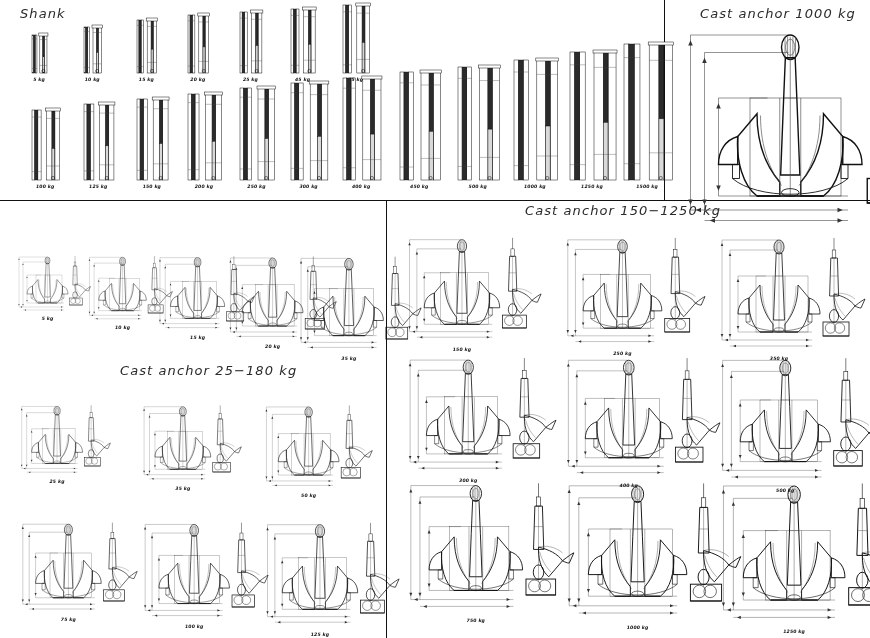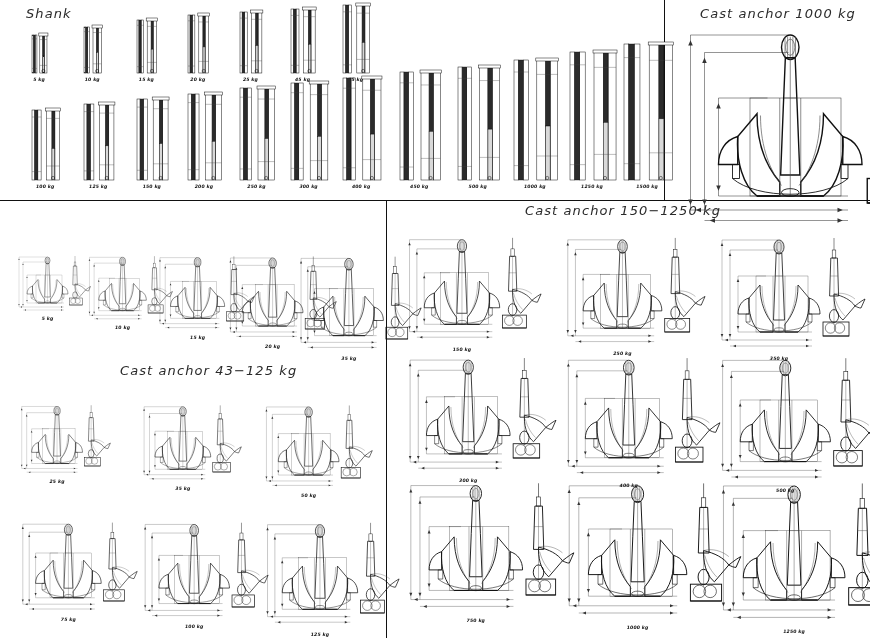--- a/index.html
+++ b/index.html
@@ -41,23 +41,23 @@
   .filldk{fill:#2b2b2b;stroke:#111;stroke-width:.4;}
   .white{fill:#fff;stroke:#111;stroke-width:.5;}
 </style>
 </head>
 <body>
 
 <div id="sheet">
     <div class="divider" style="left: 0px; top: 200px; width: 870px; height: 1px;"></div>
     <div class="divider" style="left: 386px; top: 200px; width: 1px; height: 438px;"></div>
     <div class="divider" style="left: 664px; top: 0px; width: 1px; height: 200px;"></div>
-    <div class="panel-title" style="left: 26px; top: 6px; text-align: center;">Shank</div>
+    <div class="panel-title" style="left: 20px; top: 6px; text-align: center;">Shank</div>
     <div class="panel-title" style="left: 700px; top: 6px;">Cast anchor 1000 kg</div>
-    <div class="panel-title" style="left: 120px; top: 363px;">Cast anchor 43−125 kg</div>
+    <div class="panel-title" style="left: 120px; top: 363px;">Cast anchor 25−180 kg</div>
     <div class="panel-title" style="left: 525px; top: 203px;">Cast anchor 150−1250 kg</div>
     <svg width="25" height="48" viewBox="0 0 25 48" class="unit" style="left: 26px; top: 31px;">
       <g>
         <rect x="6" y="4" width="1.482" height="38" class="ln"></rect>
         <rect x="7.482" y="4" width="1.6796000000000002" height="38" class="filldk"></rect>
         <rect x="9.1616" y="4" width="1.7784" height="38" class="ln"></rect>
         <line x1="6" y1="7.800000000000001" x2="10.940000000000001" y2="7.800000000000001" class="thin"></line>
         <line x1="6" y1="37.44" x2="10.940000000000001" y2="37.44" class="thin"></line>
         <rect x="13.8" y="4" width="3.00846" height="38" class="ln"></rect>
         <rect x="16.80846" y="4" width="1.57586" height="20.900000000000002" class="filldk"></rect>

